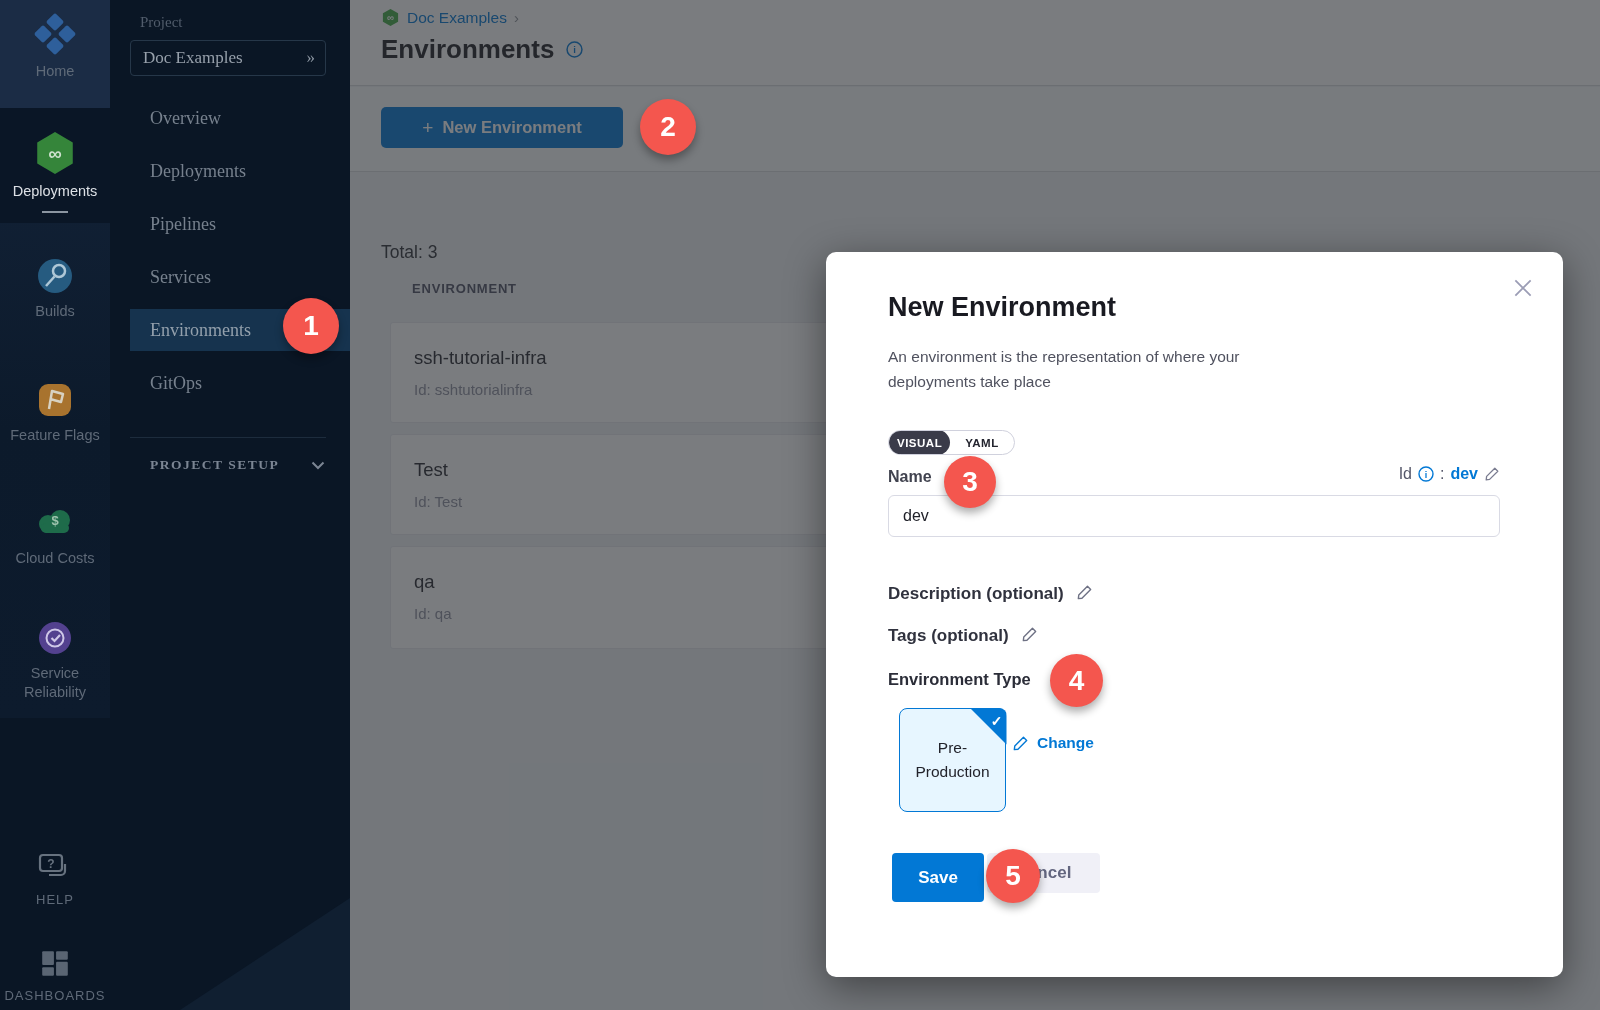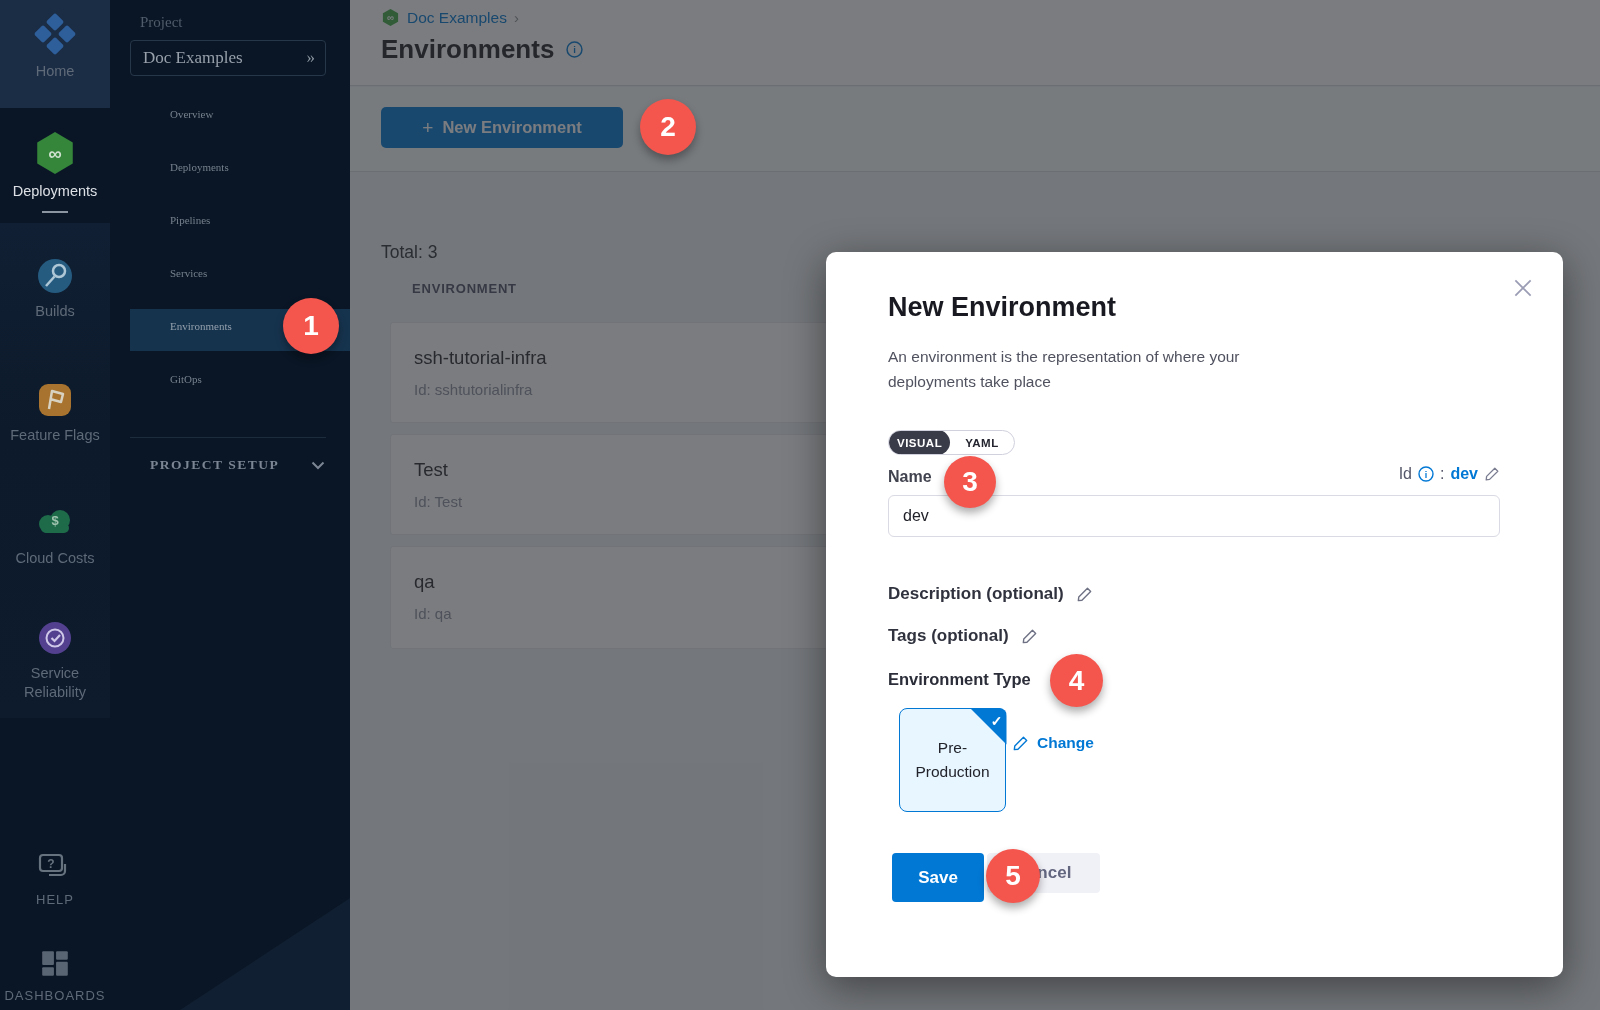--- a/index.html
+++ b/index.html
@@ -22,21 +22,21 @@
   
   .pnav { position:absolute; left:110px; top:0; width:240px; height:1010px; background:#0a1625; z-index:10;font-family:Liberation Serif, serif; }
   .pnav-deco { position:absolute; right:0; bottom:0; width:170px; height:112px;
     background:#101f31; clip-path:polygon(100% 0,100% 100%,0 100%); }
   .pnav-project { position:absolute; left:30px; top:14px; font-size:15px; color:#515c6b; }
   .pnav-selector { position:absolute; left:20px; top:40px; width:196px; height:36px;
     border:1px solid #263749; border-radius:4px; display:flex; align-items:center;
     padding:0 10px 0 12px; }
   .pnav-selector .sel-text { flex:1; font-size:17px; color:#97a0ab; white-space:nowrap; overflow:hidden; }
   .pnav-selector .sel-chevrons { font-size:17px; color:#8b95a1; }
-  .pnav-item { position:absolute; left:40px; font-size:11px; color:#76808d; cursor:pointer;margin-left:20px; }
+  .pnav-item { position:absolute; left:40px; font-size:18px; color:#76808d; cursor:pointer; }
   .pnav-active-band { position:absolute; left:20px; top:309px; width:220px; height:42px; background:#16334e; }
   .pnav-item.active { color:#93a0ac; }
   .pnav-divider { position:absolute; left:20px; top:437px; width:196px; height:1px; background:#1d2c3d; }
   .pnav-setup { position:absolute; left:40px; top:457px; font-size:13.5px; font-weight:700;
     letter-spacing:1.5px; color:#7b8593; display:flex; align-items:center; gap:32px; }
 
   
   .main { position:absolute; left:350px; top:0; width:1250px; height:1010px; background:#eef1f5; }
   .main-header { position:absolute; left:0; top:0; width:1250px; height:86px; background:#ffffff;
     border-bottom:1px solid #d8dade; }
@@ -79,21 +79,21 @@
   .toggle .seg.off { color:#23242e; padding:0 15px; }
   .name-label { position:absolute; left:62px; top:216px; font-size:16px; font-weight:600; color:#41434f; }
   .id-row { position:absolute; right:63px; top:213px; display:flex; align-items:center; gap:6px;
     font-size:16px; color:#55576a; }
   .id-row .id-value { color:#0278d5; font-weight:600; cursor:pointer; }
   .id-row .pencil { color:#7a7c90; cursor:pointer; }
   .name-input { position:absolute; left:62px; top:243px; width:612px; height:42px;
     border:1px solid #d9dae4; border-radius:6px; font-size:16px; color:#202129; padding:0 14px;
     font-family:"Liberation Sans", sans-serif; }
   .opt-label { position:absolute; left:62px; font-size:17px; font-weight:600; color:#30323e;
-    display:flex; align-items:center; gap:12px; }
+    display:flex; gap:12px; }
   .opt-label .pencil { color:#6e7184; cursor:pointer; }
   .envtype-label { position:absolute; left:62px; top:418px; font-size:16.5px; font-weight:600; color:#2b2d38; }
   .envtype-card { position:absolute; left:73px; top:456px; width:107px; height:104px;
     background:#e7f6ff; border:1.5px solid #0278d5; border-radius:8px; cursor:pointer;
     display:flex; align-items:center; justify-content:center; text-align:center;
     font-size:15.5px; line-height:24px; color:#22232b; }
   .envtype-corner { position:absolute; right:-1.5px; top:-1.5px; width:37px; height:37px;
     background:#0278d5; clip-path:polygon(0 0,100% 0,100% 100%); border-radius:0 8px 0 0; }
   .envtype-corner .chk { position:absolute; right:4px; top:1px; color:#fff; font-size:14px; font-weight:700; }
   .change-link { position:absolute; left:186px; top:482px; display:flex; align-items:center; gap:8px;

